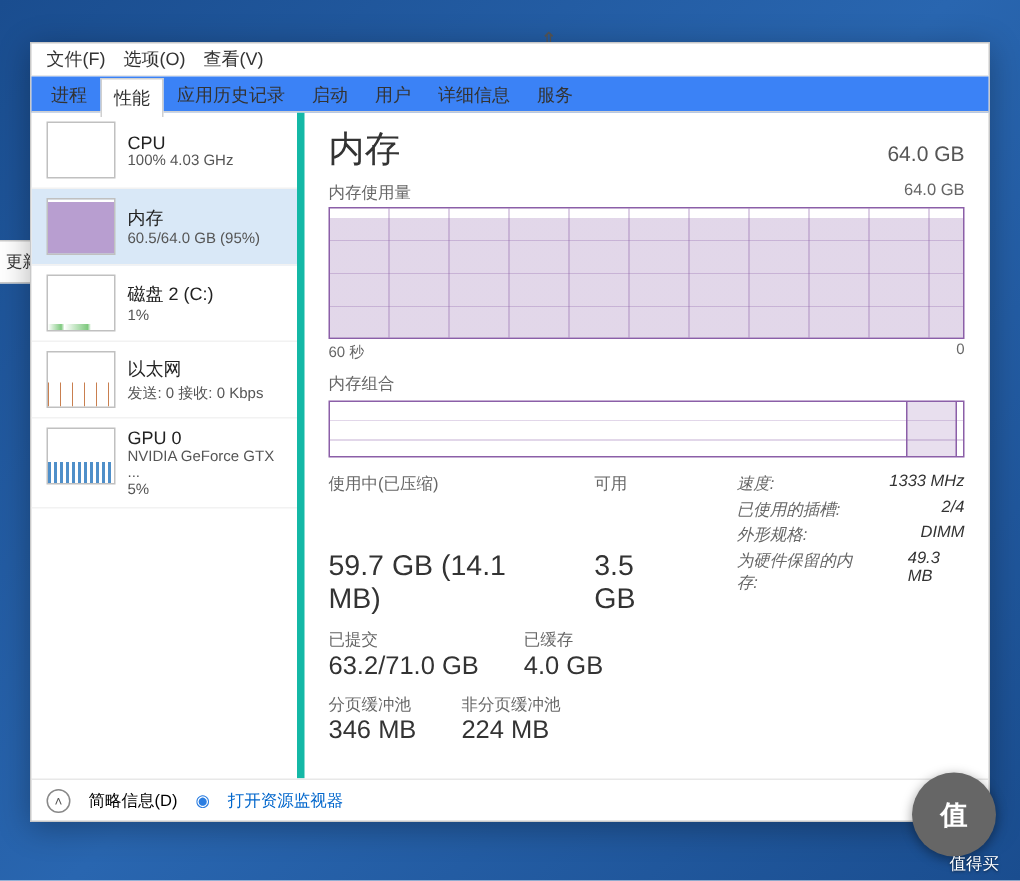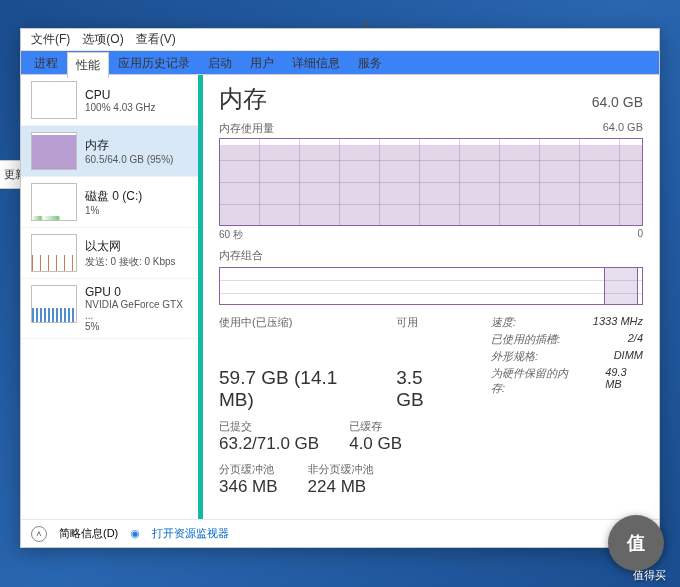--- a/index.html
+++ b/index.html
@@ -96,21 +96,21 @@
       <div class="sbitem selected">
         <div class="thumb mem"></div>
         <div class="sbinfo">
           <div class="name">内存</div>
           <div class="sub">60.5/64.0 GB (95%)</div>
         </div>
       </div>
       <div class="sbitem">
         <div class="thumb disk"></div>
         <div class="sbinfo">
-          <div class="name">磁盘 0 (C:)</div>
+          <div class="name">磁盘 2 (C:)</div>
           <div class="sub">1%</div>
         </div>
       </div>
       <div class="sbitem">
         <div class="thumb eth"></div>
         <div class="sbinfo">
           <div class="name">以太网</div>
           <div class="sub">发送: 0  接收: 0 Kbps</div>
         </div>
       </div>

